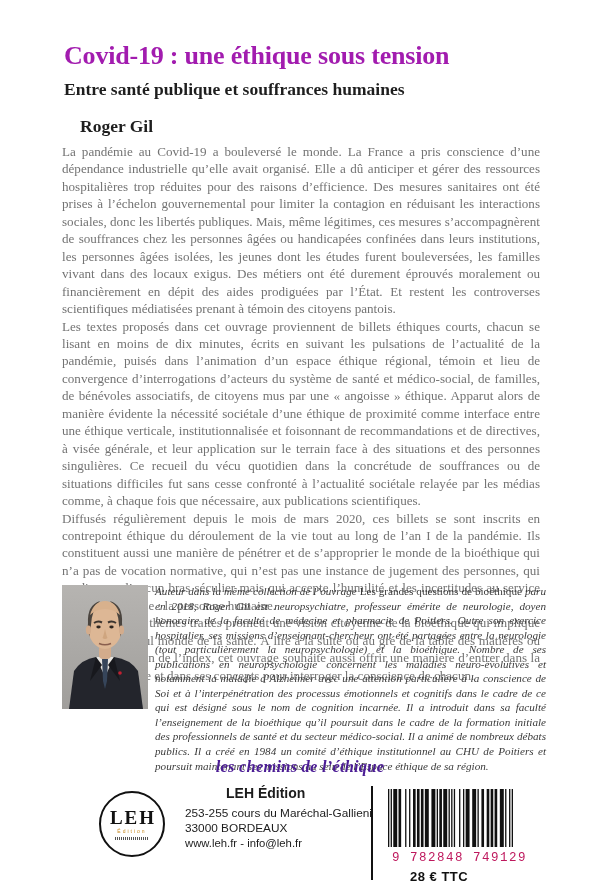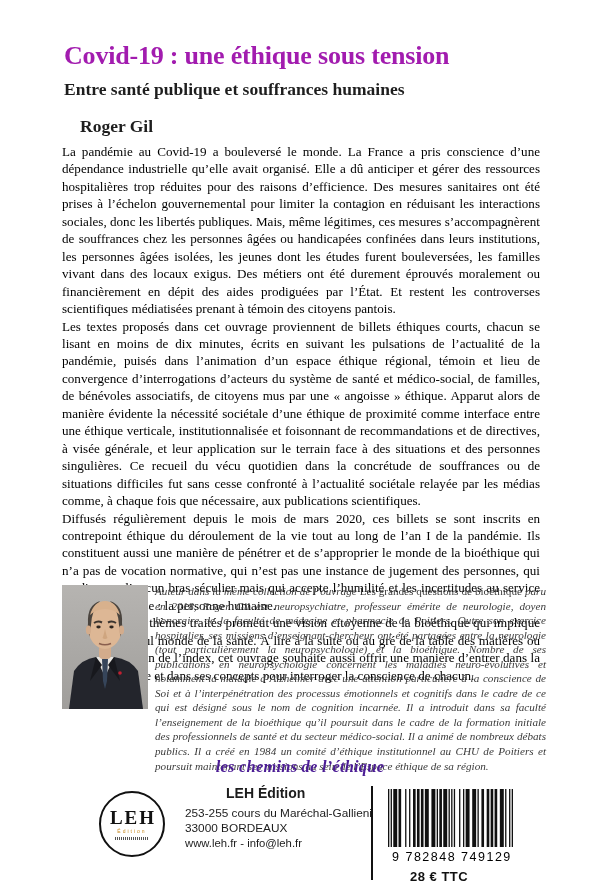--- a/index.html
+++ b/index.html
@@ -20,21 +20,21 @@
   }
   .subtitle{
     font-size:17.5px;font-weight:bold;color:#1e1e1e;margin:0 0 6px 0;line-height:1.2;
   }
   .author{
     font-size:17.5px;font-weight:bold;color:#1e1e1e;margin:16px;line-height:1.2;
   }
   
   .blurb{
     position:absolute;left:62px;top:143px;width:478px;
-    font-size:13.1px;line-height:17.45px;text-align:justify;color:#000000;
+    font-size:13.1px;line-height:17.45px;text-align:justify;color:#737373;
   }
   .blurb p{margin:0;}
   
   .bio{position:absolute;left:62px;top:584px;width:484px;}
   .photo{
     position:absolute;left:0;top:1px;width:86px;height:124px;
     background:#aeaca9;overflow:hidden;
   }
   .bio-text{
     margin:0 16px 0 93px;width:391px;
@@ -73,21 +73,21 @@
   .addr .line{font-size:11.8px;line-height:15.2px;margin:0;}
   .addr .line.small{font-size:11.3px;}
   .vrule{position:absolute;left:371px;top:1px;width:2px;height:94px;background:#111;}
   .isbn-block{position:absolute;left:378px;top:0;width:212px;text-align:left;}
   .isbn-label{
     font-family:"DejaVu Sans Mono", monospace;font-size:11.5px;color:#111;
     letter-spacing:0.5px;white-space:nowrap;
   }
   .barcode{display:block;margin:4px 0 0 10px;}
   .isbn-digits{
-    font-family:Liberation Sans, sans-serif;font-size:12.5px;color:#000000;
+    font-family:Liberation Mono, monospace;font-size:12.5px;color:#be185d;
     margin:-14px 0 0 12px;letter-spacing:1.5px;background:#fff;display:inline-block;
     padding:0 2px;white-space:nowrap;
   }
   .price{
     font-size:13px;font-weight:bold;color:#111;margin:4px 0 0 32px;letter-spacing:0.5px;
   }
 </style>
 </head>
 <body>
 

